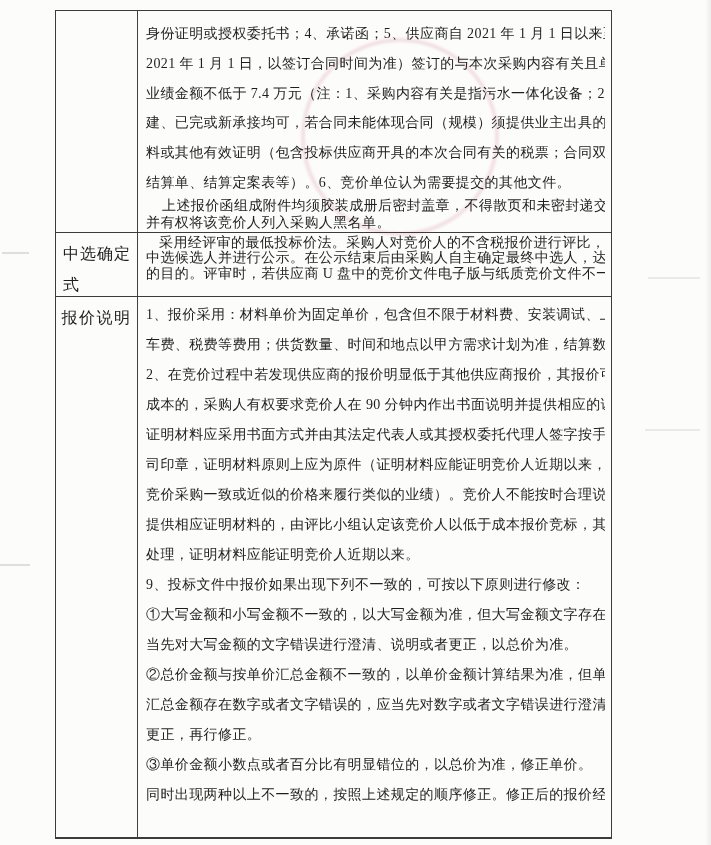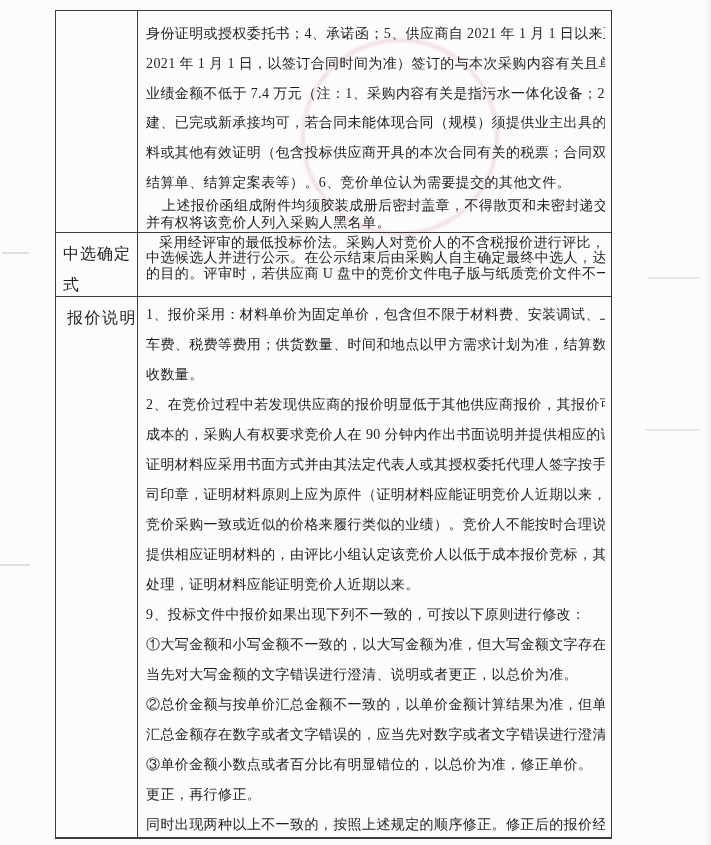--- a/index.html
+++ b/index.html
@@ -96,21 +96,21 @@
     text-align: justify;
     text-align-last: justify;
     letter-spacing: 1px;
   }
 
   
   .row3 .content { padding-top: 3px; }
   .para-wide .line { line-height: 30px; height: 30px; }
   .row3 .label {
     padding-top: 11px;
-    text-align: right;
+    text-align: center;
     letter-spacing: 1.5px;
   }
 </style>
 </head>
 <body>
 
 <div class="page">
 
   <div class="stamp"></div>
   <div class="scan-mark mark1"></div>
@@ -151,35 +151,34 @@
           </div>
       </div>
     </div>
 
     <div class="row row3">
       <div class="cell label">报价说明</div>
       <div class="cell content">
         <div class="para-wide">
             <div class="line">1、报价采用：材料单价为固定单价，包含但不限于材料费、安装调试、上车费、下</div>
             <div class="line">车费、税费等费用；供货数量、时间和地点以甲方需求计划为准，结算数量为甲方实</div>
-            <div class="line">收数量。</div>
             <div class="line">2、在竞价过程中若发现供应商的报价明显低于其他供应商报价，其报价可能低于其</div>
             <div class="line">成本的，采购人有权要求竞价人在 90 分钟内作出书面说明并提供相应的证明材料，</div>
             <div class="line">证明材料应采用书面方式并由其法定代表人或其授权委托代理人签字按手印或盖公</div>
             <div class="line">司印章，证明材料原则上应为原件（证明材料应能证明竞价人近期以来，曾以与本次</div>
             <div class="line">竞价采购一致或近似的价格来履行类似的业绩）。竞价人不能按时合理说明或者不能</div>
             <div class="line">提供相应证明材料的，由评比小组认定该竞价人以低于成本报价竞标，其报价作无效</div>
             <div class="line">处理，证明材料应能证明竞价人近期以来。</div>
             <div class="line">9、投标文件中报价如果出现下列不一致的，可按以下原则进行修改：</div>
             <div class="line">①大写金额和小写金额不一致的，以大写金额为准，但大写金额文字存在错误的，应</div>
             <div class="line">当先对大写金额的文字错误进行澄清、说明或者更正，以总价为准。</div>
             <div class="line">②总价金额与按单价汇总金额不一致的，以单价金额计算结果为准，但单价或者单价</div>
             <div class="line">汇总金额存在数字或者文字错误的，应当先对数字或者文字错误进行澄清、说明或者</div>
+            <div class="line">更正，再行修正。</div>
             <div class="line">③单价金额小数点或者百分比有明显错位的，以总价为准，修正单价。</div>
-            <div class="line">更正，再行修正。</div>
             <div class="line">同时出现两种以上不一致的，按照上述规定的顺序修正。修正后的报价经供应商确认</div>
           </div>
       </div>
     </div>
 
   </div>
 
   <div class="edge-shadow"></div>
 </div>
 

